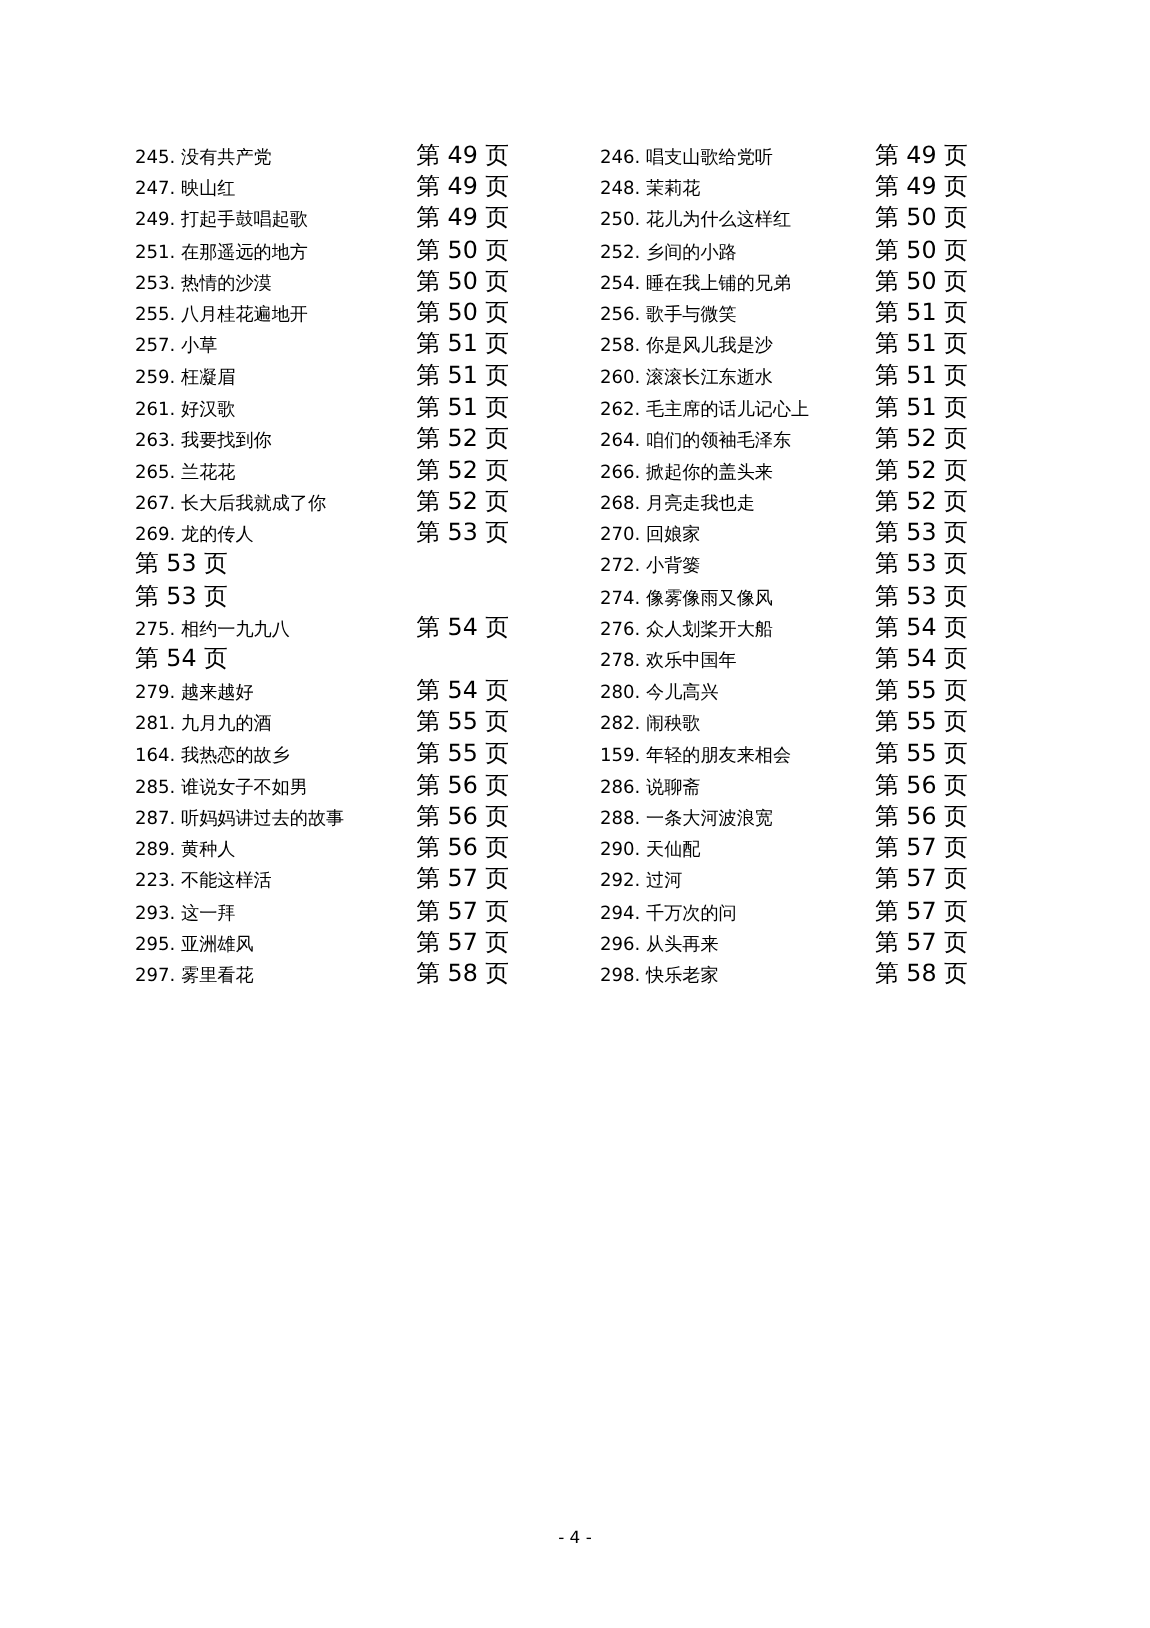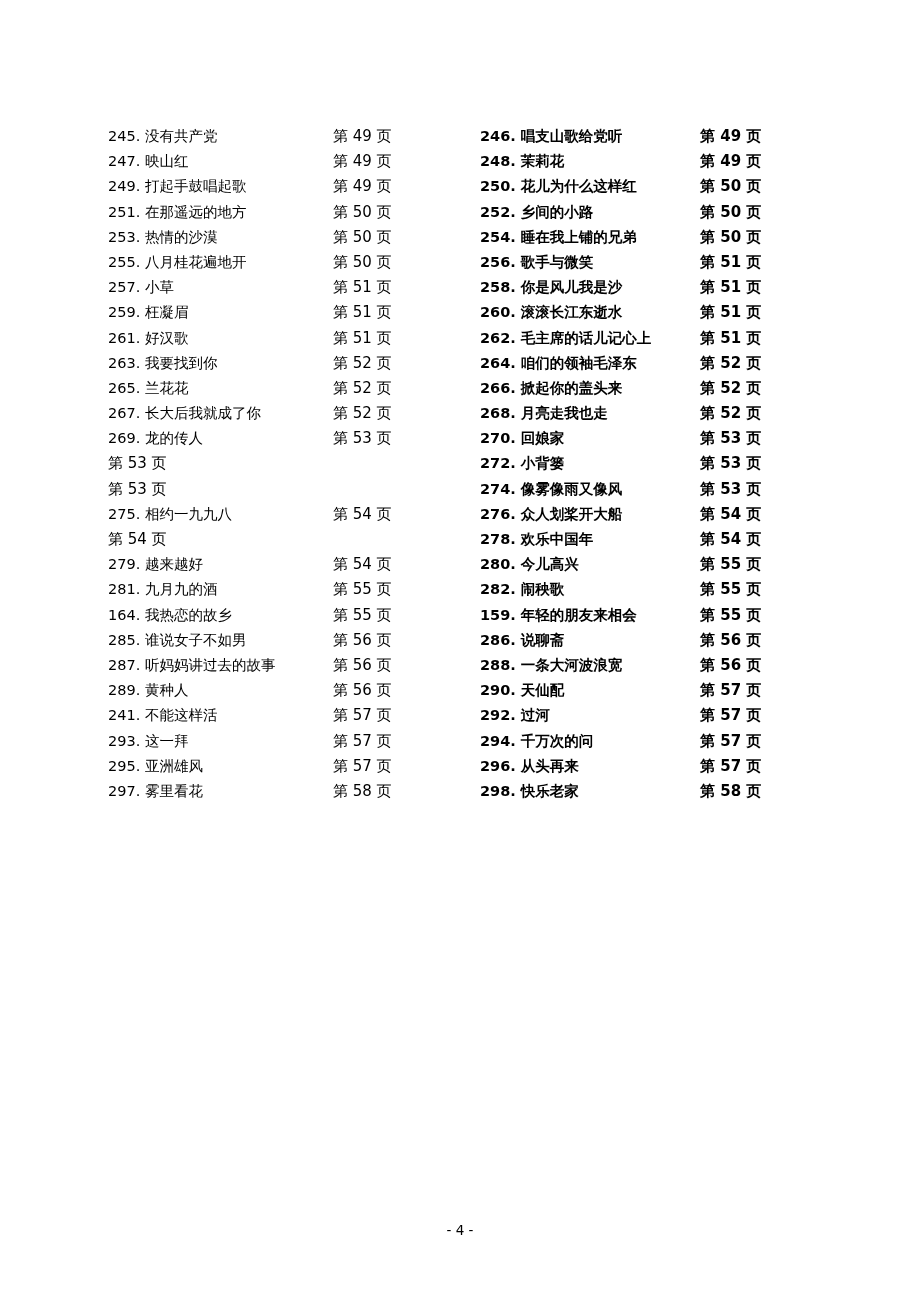--- a/index.html
+++ b/index.html
@@ -18,49 +18,48 @@
   .page {
     position: absolute;
     left: 0;
     top: 0;
     width: 920px;
     height: 1302px;
   }
   .toc {
     position: absolute;
     left: 108px;
-    top: 124px;
+    top: 112px;
     width: 700px;
   }
   .toc-row {
     display: flex;
     flex-direction: row;
     height: 25.2px;
     align-items: flex-start;
   }
   .col {
     display: flex;
     flex-direction: row;
     align-items: baseline;
   }
   .col-left {
     width: 372px;
   }
   .col-right {
     width: 328px;
-    font-weight: bold;
   }
   .entry-title {
     font-size: 14.5px;
     line-height: 25.2px;
     white-space: nowrap;
     color: #000;
   }
   .entry-page {
-    font-size: 15px;
+    font-size: 19px;
     line-height: 25.2px;
     white-space: nowrap;
     color: #000;
   }
   .col-left .entry-title {
     width: 225px;
   }
   .col-right .entry-title {
     width: 220px;
   }
@@ -301,21 +300,21 @@
           <span class="entry-title">289. 黄种人</span>
           <span class="entry-page">第 56 页</span>
         </div>
         <div class="col col-right">
           <span class="entry-title">290. 天仙配</span>
           <span class="entry-page">第 57 页</span>
         </div>
       </div>
       <div class="toc-row">
         <div class="col col-left">
-          <span class="entry-title">241. 不能这样活</span>
+          <span class="entry-title">223. 不能这样活</span>
           <span class="entry-page">第 57 页</span>
         </div>
         <div class="col col-right">
           <span class="entry-title">292. 过河</span>
           <span class="entry-page">第 57 页</span>
         </div>
       </div>
       <div class="toc-row">
         <div class="col col-left">
           <span class="entry-title">293. 这一拜</span>

